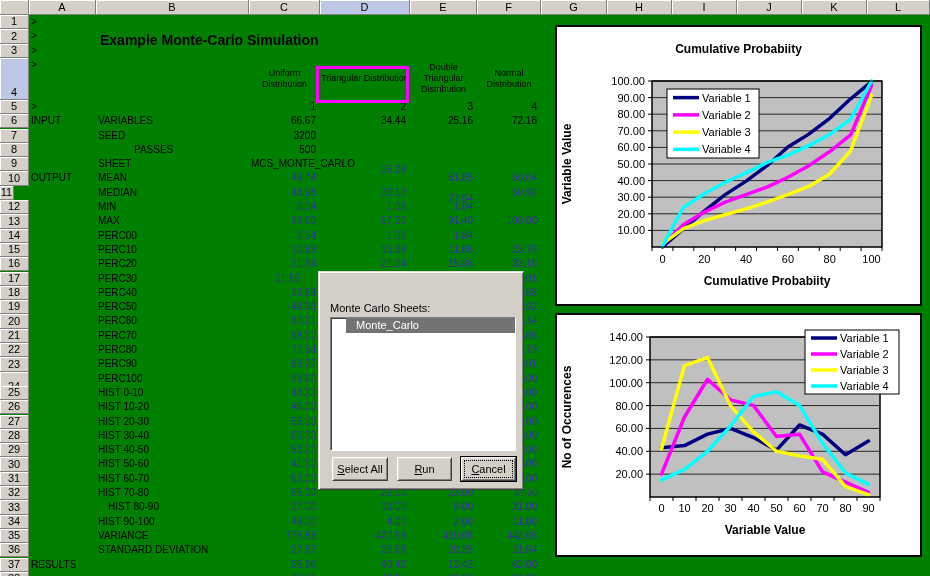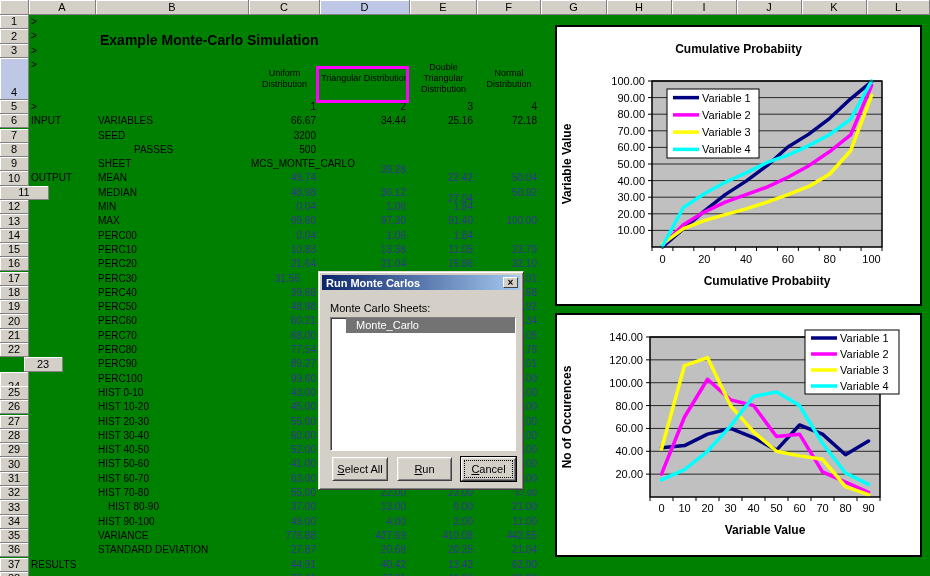--- a/index.html
+++ b/index.html
@@ -105,23 +105,23 @@
     <div class="cell" style="left: 98px; top: 142.8px; width: 151px; height: 14.3px; margin-left: 36px;">PASSES</div>
     <div class="cell val" style="left: 249px; top: 142.8px; width: 67px; height: 14.3px; padding-left: 0px;">500</div>
     <div class="hdrcell rowhdr" style="left: 0px; top: 157.1px; width: 29px; height: 14.3px;">9</div>
     <div class="cell" style="left: 98px; top: 157.1px; width: 151px; height: 14.3px;">SHEET</div>
     <div class="cell" style="left: 249px; top: 157.1px; width: 67px; height: 14.3px; padding-left: 2px;">MCS_MONTE_CARLO</div>
     <div class="hdrcell rowhdr" style="left: 0px; top: 171.4px; width: 29px; height: 14.3px;">10</div>
     <div class="cell" style="left: 31px; top: 171.4px; width: 65px; height: 14.3px;">OUTPUT</div>
     <div class="cell" style="left: 98px; top: 171.4px; width: 151px; height: 14.3px;">MEAN</div>
     <div class="cell val navy" style="left: 249px; top: 171.4px; width: 67px; height: 14.3px; padding-left: 0px;">49.74</div>
     <div class="cell val navy" style="left: 320px; top: 163px; width: 86px; height: 14.3px; padding-left: 0px;">39.28</div>
-    <div class="cell val navy" style="left: 410px; top: 171.4px; width: 63px; height: 14.3px; padding-left: 0px;">22.42</div>
+    <div class="cell val navy" style="left: 410px; top: 171.4px; width: 63px; height: 14.3px; padding-left: 0px;">51.85</div>
     <div class="cell val navy" style="left: 477px; top: 171.4px; width: 60px; height: 14.3px; padding-left: 0px;">50.04</div>
-    <div class="hdrcell rowhdr" style="left: 0px; top: 185.7px; width: 49px; height: 14.3px;">11</div>
+    <div class="hdrcell rowhdr" style="left: 0px; top: 185.7px; width: 14px; height: 14.3px;">11</div>
     <div class="cell" style="left: 98px; top: 185.7px; width: 151px; height: 14.3px;">MEDIAN</div>
     <div class="cell val navy" style="left: 249px; top: 185.7px; width: 67px; height: 14.3px; padding-left: 0px;">48.98</div>
     <div class="cell val navy" style="left: 320px; top: 185.7px; width: 86px; height: 14.3px; padding-left: 0px;">36.12</div>
     <div class="cell val navy" style="left: 410px; top: 192px; width: 63px; height: 14.3px; padding-left: 0px;">27.04</div>
     <div class="cell val navy" style="left: 477px; top: 185.7px; width: 60px; height: 14.3px; padding-left: 0px;">50.92</div>
     <div class="hdrcell rowhdr" style="left: 0px; top: 200px; width: 29px; height: 14.3px;">12</div>
     <div class="cell" style="left: 98px; top: 200px; width: 151px; height: 14.3px;">MIN</div>
     <div class="cell val navy" style="left: 249px; top: 200px; width: 67px; height: 14.3px; padding-left: 0px;">0.04</div>
     <div class="cell val navy" style="left: 320px; top: 200px; width: 86px; height: 14.3px; padding-left: 0px;">1.06</div>
     <div class="cell val navy" style="left: 410px; top: 200px; width: 63px; height: 14.3px; padding-left: 0px;">1.84</div>
@@ -165,21 +165,21 @@
     <div class="cell val navy" style="left: 249px; top: 314.4px; width: 67px; height: 14.3px; padding-left: 0px;">60.21</div>
     <div class="cell val navy" style="left: 477px; top: 314.4px; width: 60px; height: 14.3px; padding-left: 0px;">55.34</div>
     <div class="hdrcell rowhdr" style="left: 0px; top: 328.7px; width: 29px; height: 14.3px;">21</div>
     <div class="cell" style="left: 98px; top: 328.7px; width: 151px; height: 14.3px;">PERC70</div>
     <div class="cell val navy" style="left: 249px; top: 328.7px; width: 67px; height: 14.3px; padding-left: 0px;">68.00</div>
     <div class="cell val navy" style="left: 477px; top: 328.7px; width: 60px; height: 14.3px; padding-left: 0px;">61.05</div>
     <div class="hdrcell rowhdr" style="left: 0px; top: 343px; width: 29px; height: 14.3px;">22</div>
     <div class="cell" style="left: 98px; top: 343px; width: 151px; height: 14.3px;">PERC80</div>
     <div class="cell val navy" style="left: 249px; top: 343px; width: 67px; height: 14.3px; padding-left: 0px;">77.54</div>
     <div class="cell val navy" style="left: 477px; top: 343px; width: 60px; height: 14.3px; padding-left: 0px;">67.79</div>
-    <div class="hdrcell rowhdr" style="left: 0px; top: 357.3px; width: 39px; height: 14.3px; margin-left: 24px;">23</div>
+    <div class="hdrcell rowhdr" style="left: 0px; top: 357.3px; width: 29px; height: 14.3px;">23</div>
     <div class="cell" style="left: 98px; top: 357.3px; width: 151px; height: 14.3px;">PERC90</div>
     <div class="cell val navy" style="left: 249px; top: 357.3px; width: 67px; height: 14.3px; padding-left: 0px;">89.27</div>
     <div class="cell val navy" style="left: 477px; top: 357.3px; width: 60px; height: 14.3px; padding-left: 0px;">77.01</div>
     <div class="hdrcell rowhdr" style="left: 0px; top: 371.6px; width: 29px; height: 22px;">24</div>
     <div class="cell" style="left: 98px; top: 371.6px; width: 151px; height: 14.3px;">PERC100</div>
     <div class="cell val navy" style="left: 249px; top: 371.6px; width: 67px; height: 14.3px; padding-left: 0px;">99.60</div>
     <div class="cell val navy" style="left: 477px; top: 371.6px; width: 60px; height: 14.3px; padding-left: 0px;">100.00</div>
     <div class="hdrcell rowhdr" style="left: 0px; top: 385.9px; width: 29px; height: 14.3px;">25</div>
     <div class="cell" style="left: 98px; top: 385.9px; width: 151px; height: 14.3px;">HIST 0-10</div>
     <div class="cell val navy" style="left: 249px; top: 385.9px; width: 67px; height: 14.3px; padding-left: 0px;">43.00</div>
@@ -233,21 +233,21 @@
     <div class="cell val navy" style="left: 410px; top: 528.9px; width: 63px; height: 14.3px; padding-left: 0px;">410.08</div>
     <div class="cell val navy" style="left: 477px; top: 528.9px; width: 60px; height: 14.3px; padding-left: 0px;">442.65</div>
     <div class="hdrcell rowhdr" style="left: 0px; top: 543.2px; width: 29px; height: 14.3px;">36</div>
     <div class="cell" style="left: 98px; top: 543.2px; width: 151px; height: 14.3px;">STANDARD DEVIATION</div>
     <div class="cell val navy" style="left: 249px; top: 543.2px; width: 67px; height: 14.3px; padding-left: 0px;">27.87</div>
     <div class="cell val navy" style="left: 320px; top: 543.2px; width: 86px; height: 14.3px; padding-left: 0px;">20.68</div>
     <div class="cell val navy" style="left: 410px; top: 543.2px; width: 63px; height: 14.3px; padding-left: 0px;">20.25</div>
     <div class="cell val navy" style="left: 477px; top: 543.2px; width: 60px; height: 14.3px; padding-left: 0px;">21.04</div>
     <div class="hdrcell rowhdr" style="left: 0px; top: 557.5px; width: 29px; height: 14.3px;">37</div>
     <div class="cell" style="left: 31px; top: 557.5px; width: 65px; height: 14.3px;">RESULTS</div>
-    <div class="cell val navy" style="left: 249px; top: 557.5px; width: 67px; height: 14.3px; padding-left: 0px;">44.91</div>
+    <div class="cell val navy" style="left: 249px; top: 557.5px; width: 67px; height: 14.3px; padding-left: 0px;">25.96</div>
     <div class="cell val navy" style="left: 320px; top: 557.5px; width: 86px; height: 14.3px; padding-left: 0px;">40.42</div>
     <div class="cell val navy" style="left: 410px; top: 557.5px; width: 63px; height: 14.3px; padding-left: 0px;">13.42</div>
     <div class="cell val navy" style="left: 477px; top: 557.5px; width: 60px; height: 14.3px; padding-left: 0px;">62.00</div>
     <div class="hdrcell rowhdr" style="left: 0px; top: 571.8px; width: 29px; height: 14.3px;">38</div>
     <div class="cell val navy" style="left: 249px; top: 571.8px; width: 67px; height: 14.3px; padding-left: 0px;">70.41</div>
     <div class="cell val navy" style="left: 320px; top: 571.8px; width: 86px; height: 14.3px; padding-left: 0px;">47.61</div>
     <div class="cell val navy" style="left: 410px; top: 571.8px; width: 63px; height: 14.3px; padding-left: 0px;">41.93</div>
     <div class="cell val navy" style="left: 477px; top: 571.8px; width: 60px; height: 14.3px; padding-left: 0px;">36.20</div>
   </div>
 
@@ -377,24 +377,20 @@
       <text x="283" y="27" fill="#000" font-size="11">Variable 1</text>
       <line x1="254" y1="39" x2="280" y2="39" stroke="#FF00FF" stroke-width="3.5"></line>
       <text x="283" y="43" fill="#000" font-size="11">Variable 2</text>
       <line x1="254" y1="55" x2="280" y2="55" stroke="#FFFF00" stroke-width="3.5"></line>
       <text x="283" y="59" fill="#000" font-size="11">Variable 3</text>
       <line x1="254" y1="71" x2="280" y2="71" stroke="#00FFFF" stroke-width="3.5"></line>
       <text x="283" y="75" fill="#000" font-size="11">Variable 4</text>
     </svg></div>
 
 <div class="dialog">
-  <div class="titlebar">
-    <span class="ttl">Run Monte Carlos</span>
-    <button class="closebtn"><span>×</span></button>
-  </div>
   <div class="dlg-label">Monte Carlo Sheets:</div>
   <div class="listbox" id="sheets-listbox">
       <div class="lb-item sel">Monte_Carlo</div>
     </div>
   <div id="dlg-buttons">
       <button class="btn" style="left: 13px; width: 56px;"><u>S</u>elect All</button>
       <button class="btn" style="left: 78px; width: 55px;"><u>R</u>un</button>
       <button class="btn focus" style="left: 142px; width: 55px;"><u>C</u>ancel</button>
     </div>
 </div>

